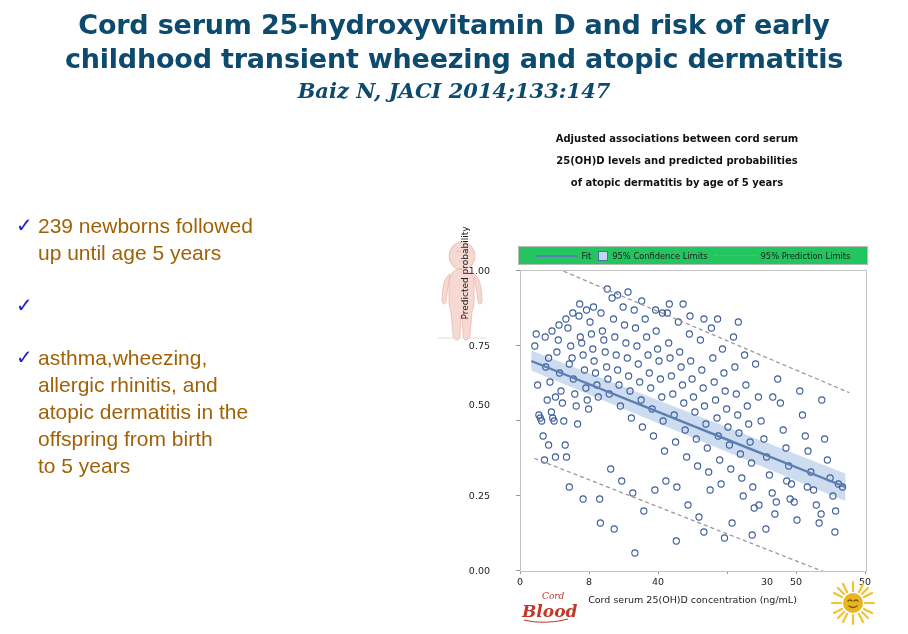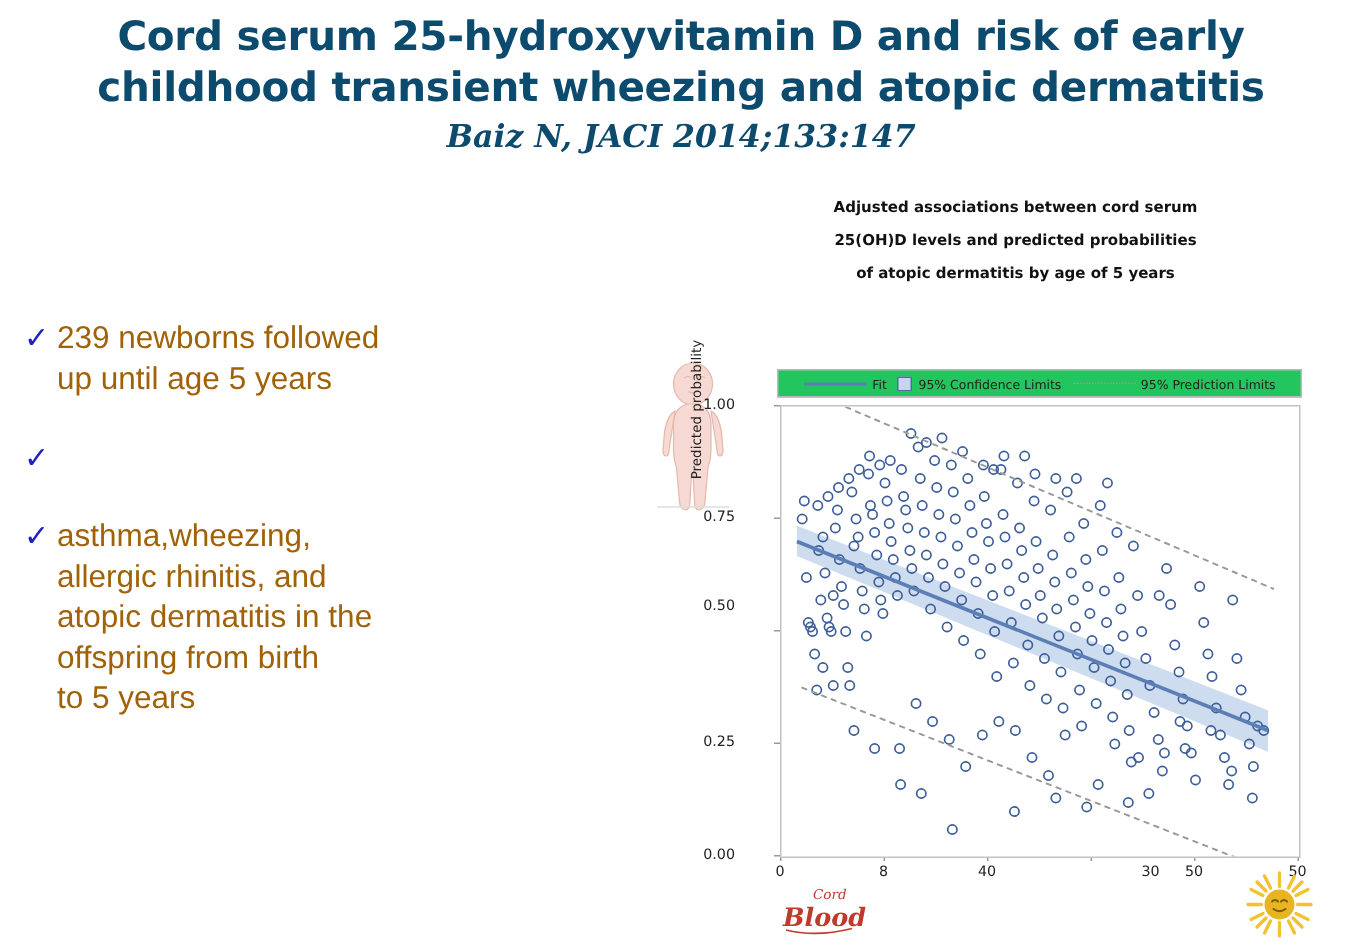--- a/index.html
+++ b/index.html
@@ -416,20 +416,21 @@
             <circle cx="238.0" cy="234.0" r="3.1"></circle>
             <circle cx="255.3" cy="231.0" r="3.1"></circle>
             <circle cx="269.1" cy="228.0" r="3.1"></circle>
           </g>
           <line x1="10.3" y1="90.0" x2="324.3" y2="216.0" stroke="#5b7fb5" stroke-width="2.4"></line>
           <line x1="17.3" y1="-10.5" x2="327.8" y2="121.5" stroke="#999999" stroke-width="1.3" stroke-dasharray="3,4" stroke-linecap="round"></line>
           <line x1="13.8" y1="187.5" x2="327.8" y2="310.5" stroke="#999999" stroke-width="1.3" stroke-dasharray="3,4" stroke-linecap="round"></line>
         </svg>
     </div>
 
+    <div class="xlab">Cord serum 25(OH)D concentration (ng/mL)</div>
 
     <svg class="cordblood" viewBox="0 0 86 40">
       <text x="22" y="13" font-family="DejaVu Serif,serif" font-size="9" font-style="italic" fill="#c0392b">Cord</text>
       <text x="2" y="31" font-family="DejaVu Serif,serif" font-size="17" font-style="italic" font-weight="bold" fill="#c0392b">Blood</text>
       <path d="M4 34 q20 5 44 -1" stroke="#c0392b" stroke-width="1.2" fill="none"></path>
     </svg>
 
     <svg class="sun" viewBox="0 0 46 46">
       <g stroke="#f2c230" stroke-width="2.2" stroke-linecap="round">
         <line x1="23" y1="2" x2="23" y2="11"></line>

